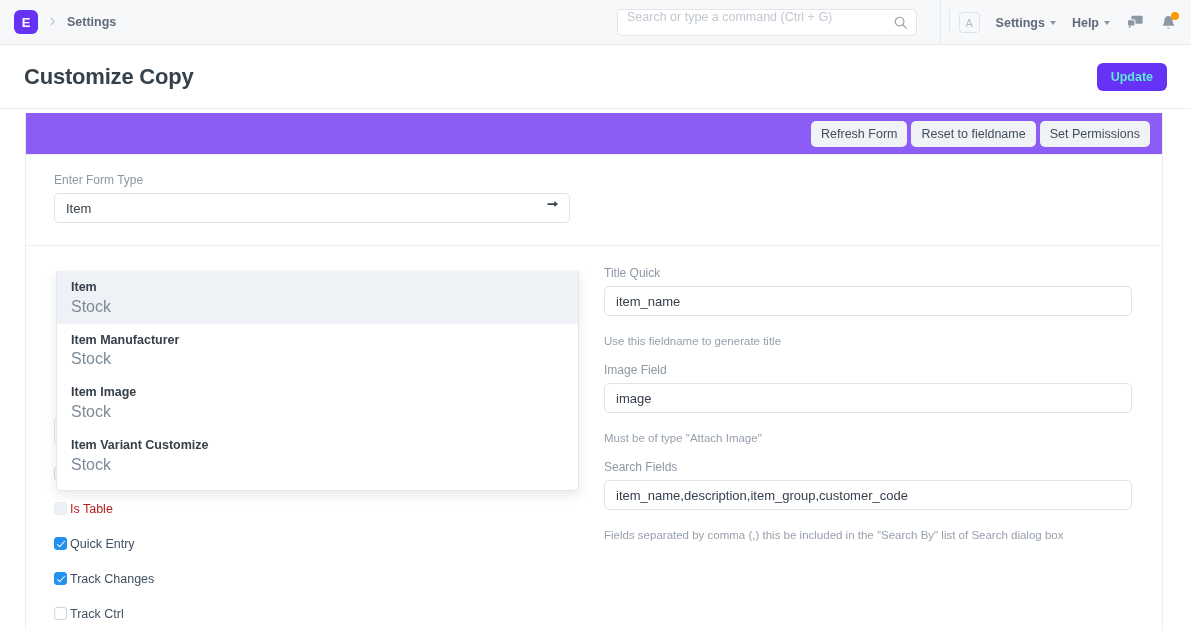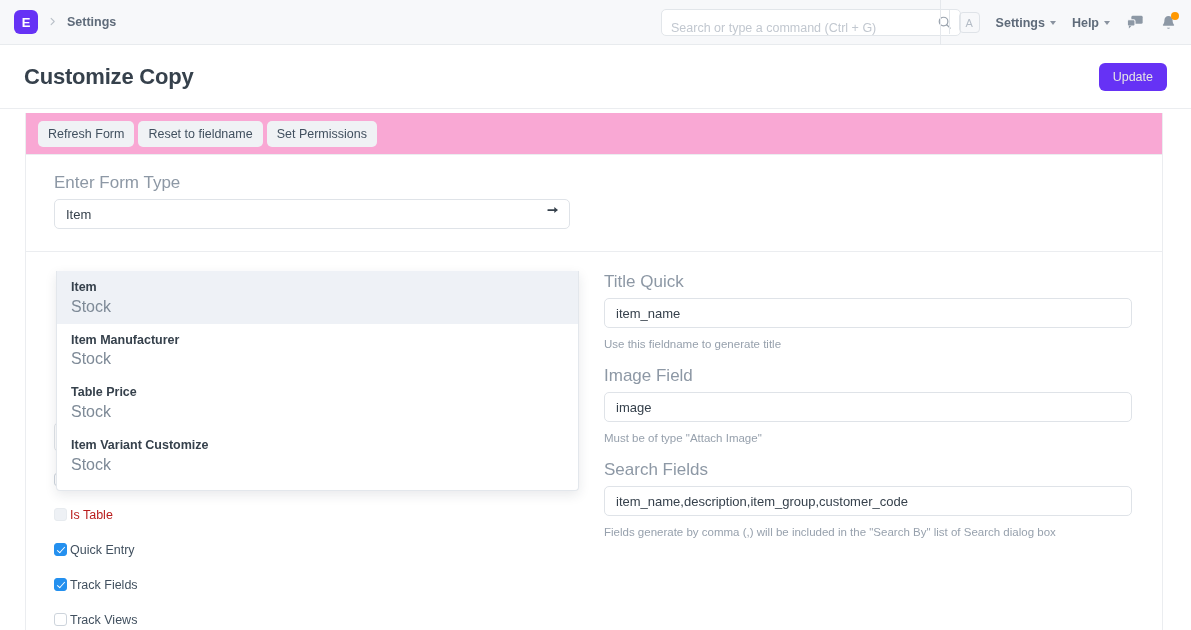--- a/index.html
+++ b/index.html
@@ -35,24 +35,23 @@
     font-size: 12.5px; font-weight: bold; color: #5f6b7a;
   }
   .nav-center {
     position: absolute; left: 617px; top: 9px;
   }
   .search-wrap {
     width: 300px; height: 27px;
     background: #ffffff;
     border: 1px solid #e2e6ea;
     border-radius: 5px;
-    display: flex; align-items: flex-end;
+    display: flex; align-items: flex-start;
     padding: 0 9px;
     position: relative;
-    margin-left: 44px;
   }
   .search-input {
     border: 0; outline: 0; background: transparent;
     font-family: "Liberation Sans", sans-serif;
     font-size: 12.5px; color: #36414c;
     width: 100%;
   }
   .search-input::placeholder { color: #c2c8d0; }
   .search-icon { position: absolute; right: 8px; top: 5px; }
 
@@ -103,44 +102,44 @@
     position: relative;
     background: #fff;
   }
   .page-title {
     font-size: 22px; font-weight: bold; color: #36414c;
     letter-spacing: -0.2px;
   }
   .btn-primary {
     position: absolute; right: 24px; top: 18px;
     background: #6632f5;
-    color: #e5e5e5;
+    color: #5eead4;
     border: 0; border-radius: 6px;
     font-family: "Liberation Sans", sans-serif;
-    font-size: 12.5px; font-weight: normal;
+    font-size: 12.5px; font-weight: bold;
     padding: 0 14px; height: 28px;
     cursor: pointer;
   }
 
   
   .card {
     position: absolute;
     left: 25px; top: 113px;
     width: 1138px;
     min-height: 520px;
     background: #fff;
     border-left: 1px solid #ebedf0;
     border-right: 1px solid #ebedf0;
     border-bottom: 1px solid #ebedf0;
   }
   .card-toolbar {
     height: 42px;
-    background: #f9a8d4;
+    background: #8b5cf6;
     border-bottom: 1px solid #ebedf0;
-    display: flex; align-items: center; justify-content: flex-start;
+    display: flex; align-items: center; justify-content: flex-end;
     padding: 0 12px;
     gap: 4px;
   }
   .tool-btn {
     background: #f0f2f5;
     border: 0; border-radius: 5px;
     font-family: "Liberation Sans", sans-serif;
     font-size: 12.5px; color: #41505f;
     padding: 0 10px; height: 26px;
     cursor: pointer;
@@ -158,39 +157,39 @@
   }
   .col {
     width: 50%;
     padding: 18px 30px 6px 30px;
   }
   .col.left { padding-left: 28px; padding-right: 24px; }
   .col.right { padding-left: 10px; padding-right: 30px; }
 
   .field { margin-bottom: 16px; position: relative; }
   .field-label {
-    font-size: 17px; color: #8d98a5;
+    font-size: 12px; color: #8d98a5;
     margin-bottom: 6px;
     display: block;
   }
   .field-input {
     width: 100%;
     height: 30px;
     border: 1px solid #dfe3e8;
     border-radius: 5px;
     background: #fff;
     padding: 0 11px;
     font-family: "Liberation Sans", sans-serif;
     font-size: 13px;
     color: #36414c;
     outline: none;
   }
   .field-help {
     font-size: 11.5px; color: #97a1ad;
-    margin-top: 10px;
+    margin-top: 19px;
     display: block;
   }
   .input-arrow {
     position: absolute;
     right: 10px;
     bottom: 8px;
     pointer-events: none;
   }
 
   
@@ -359,60 +358,60 @@
         <div class="checkbox-row">
           <span class="cb disabled"></span>
           <span class="cb-label muted">Is Table</span>
         </div>
         <div class="checkbox-row">
           <span class="cb checked"></span>
           <span class="cb-label">Quick Entry</span>
         </div>
         <div class="checkbox-row">
           <span class="cb checked"></span>
-          <span class="cb-label">Track Fields</span>
+          <span class="cb-label">Track Changes</span>
         </div>
         <div class="checkbox-row">
           <span class="cb"></span>
-          <span class="cb-label">Track Views</span>
+          <span class="cb-label">Track Ctrl</span>
         </div>
       </div>
 
       <div class="col right" style="padding-top:20px;">
         <div class="field">
           <label class="field-label">Title Quick</label>
           <input class="field-input" type="text" value="item_name" style="">
           <span class="field-help">Use this fieldname to generate title</span>
         </div>
 
         <div class="field">
           <label class="field-label">Image Field</label>
           <input class="field-input" type="text" value="image" style="">
           <span class="field-help">Must be of type "Attach Image"</span>
         </div>
 
         <div class="field">
           <label class="field-label">Search Fields</label>
           <input class="field-input" type="text" value="item_name,description,item_group,customer_code" style="">
-          <span class="field-help">Fields generate by comma (,) will be included in the "Search By" list of Search dialog box</span>
+          <span class="field-help">Fields separated by comma (,) this be included in the "Search By" list of Search dialog box</span>
         </div>
       </div>
     </div>
 
     <div class="dropdown">
       <div class="dd-item active">
         <div class="dd-title">Item</div>
         <div class="dd-sub">Stock</div>
       </div>
       <div class="dd-item">
         <div class="dd-title">Item Manufacturer</div>
         <div class="dd-sub">Stock</div>
       </div>
       <div class="dd-item">
-        <div class="dd-title">Table Price</div>
+        <div class="dd-title">Item Image</div>
         <div class="dd-sub">Stock</div>
       </div>
       <div class="dd-item">
         <div class="dd-title">Item Variant Customize</div>
         <div class="dd-sub">Stock</div>
       </div>
     </div>
 
   </div>
 </div>

